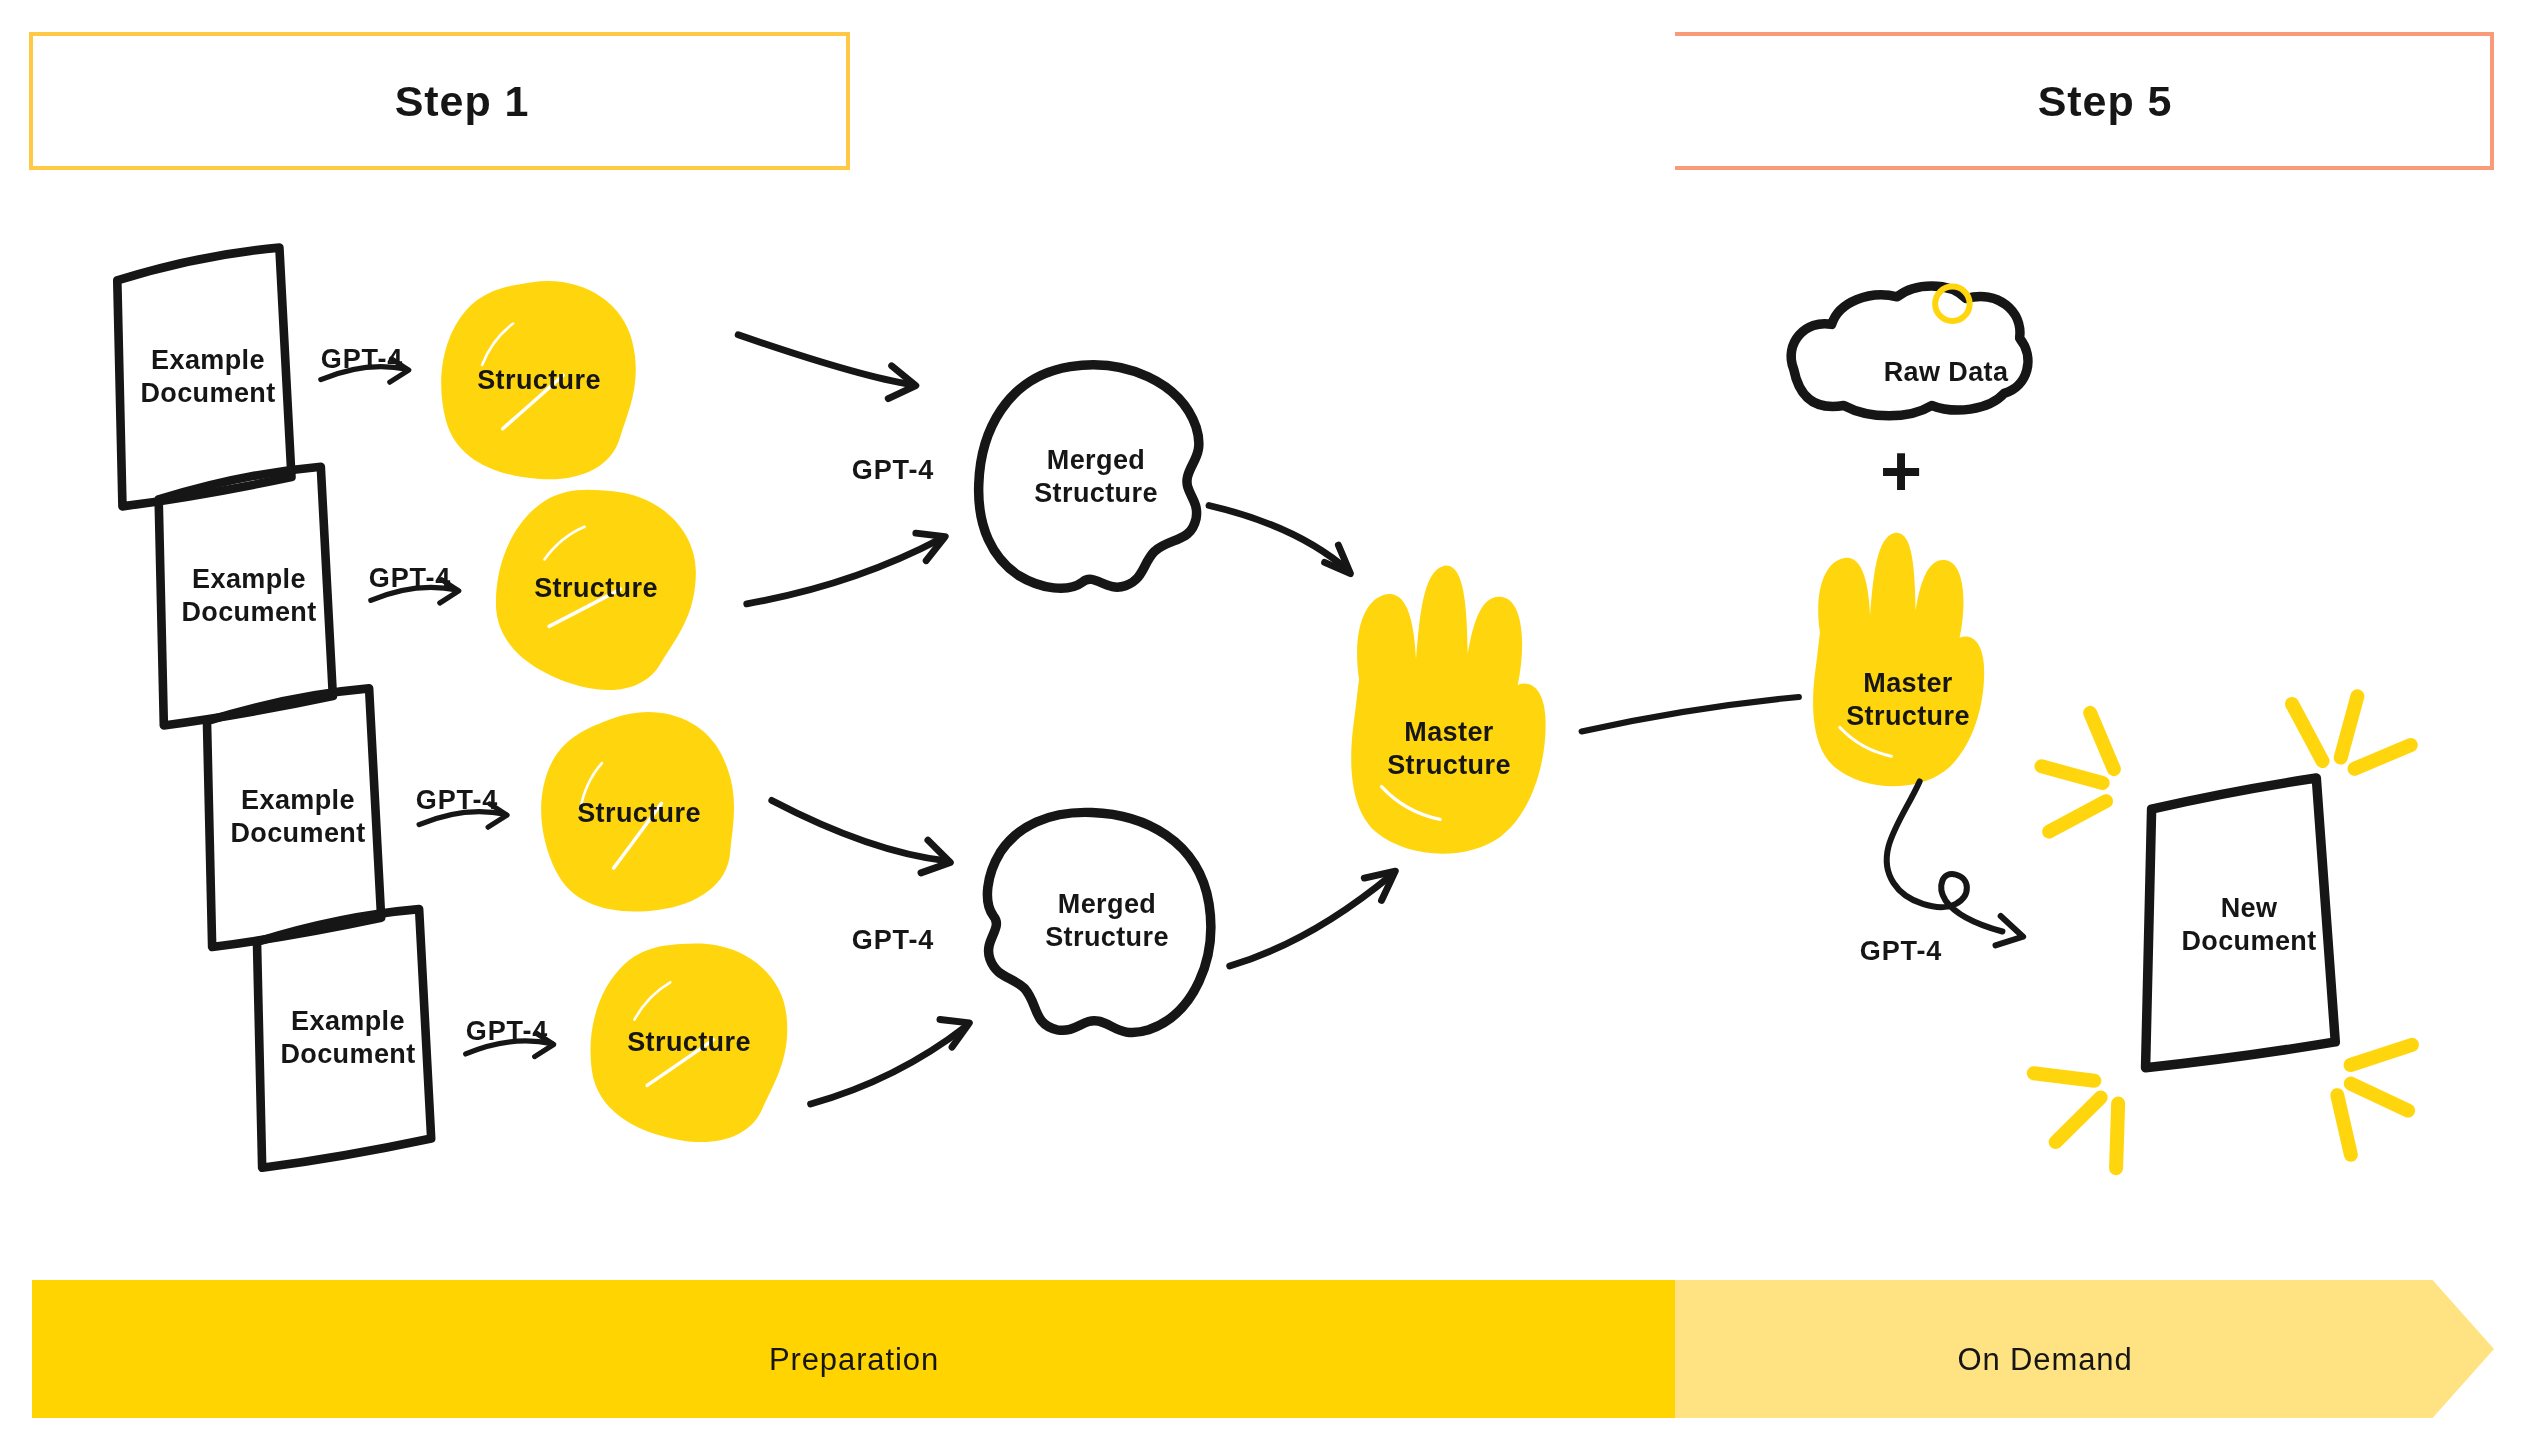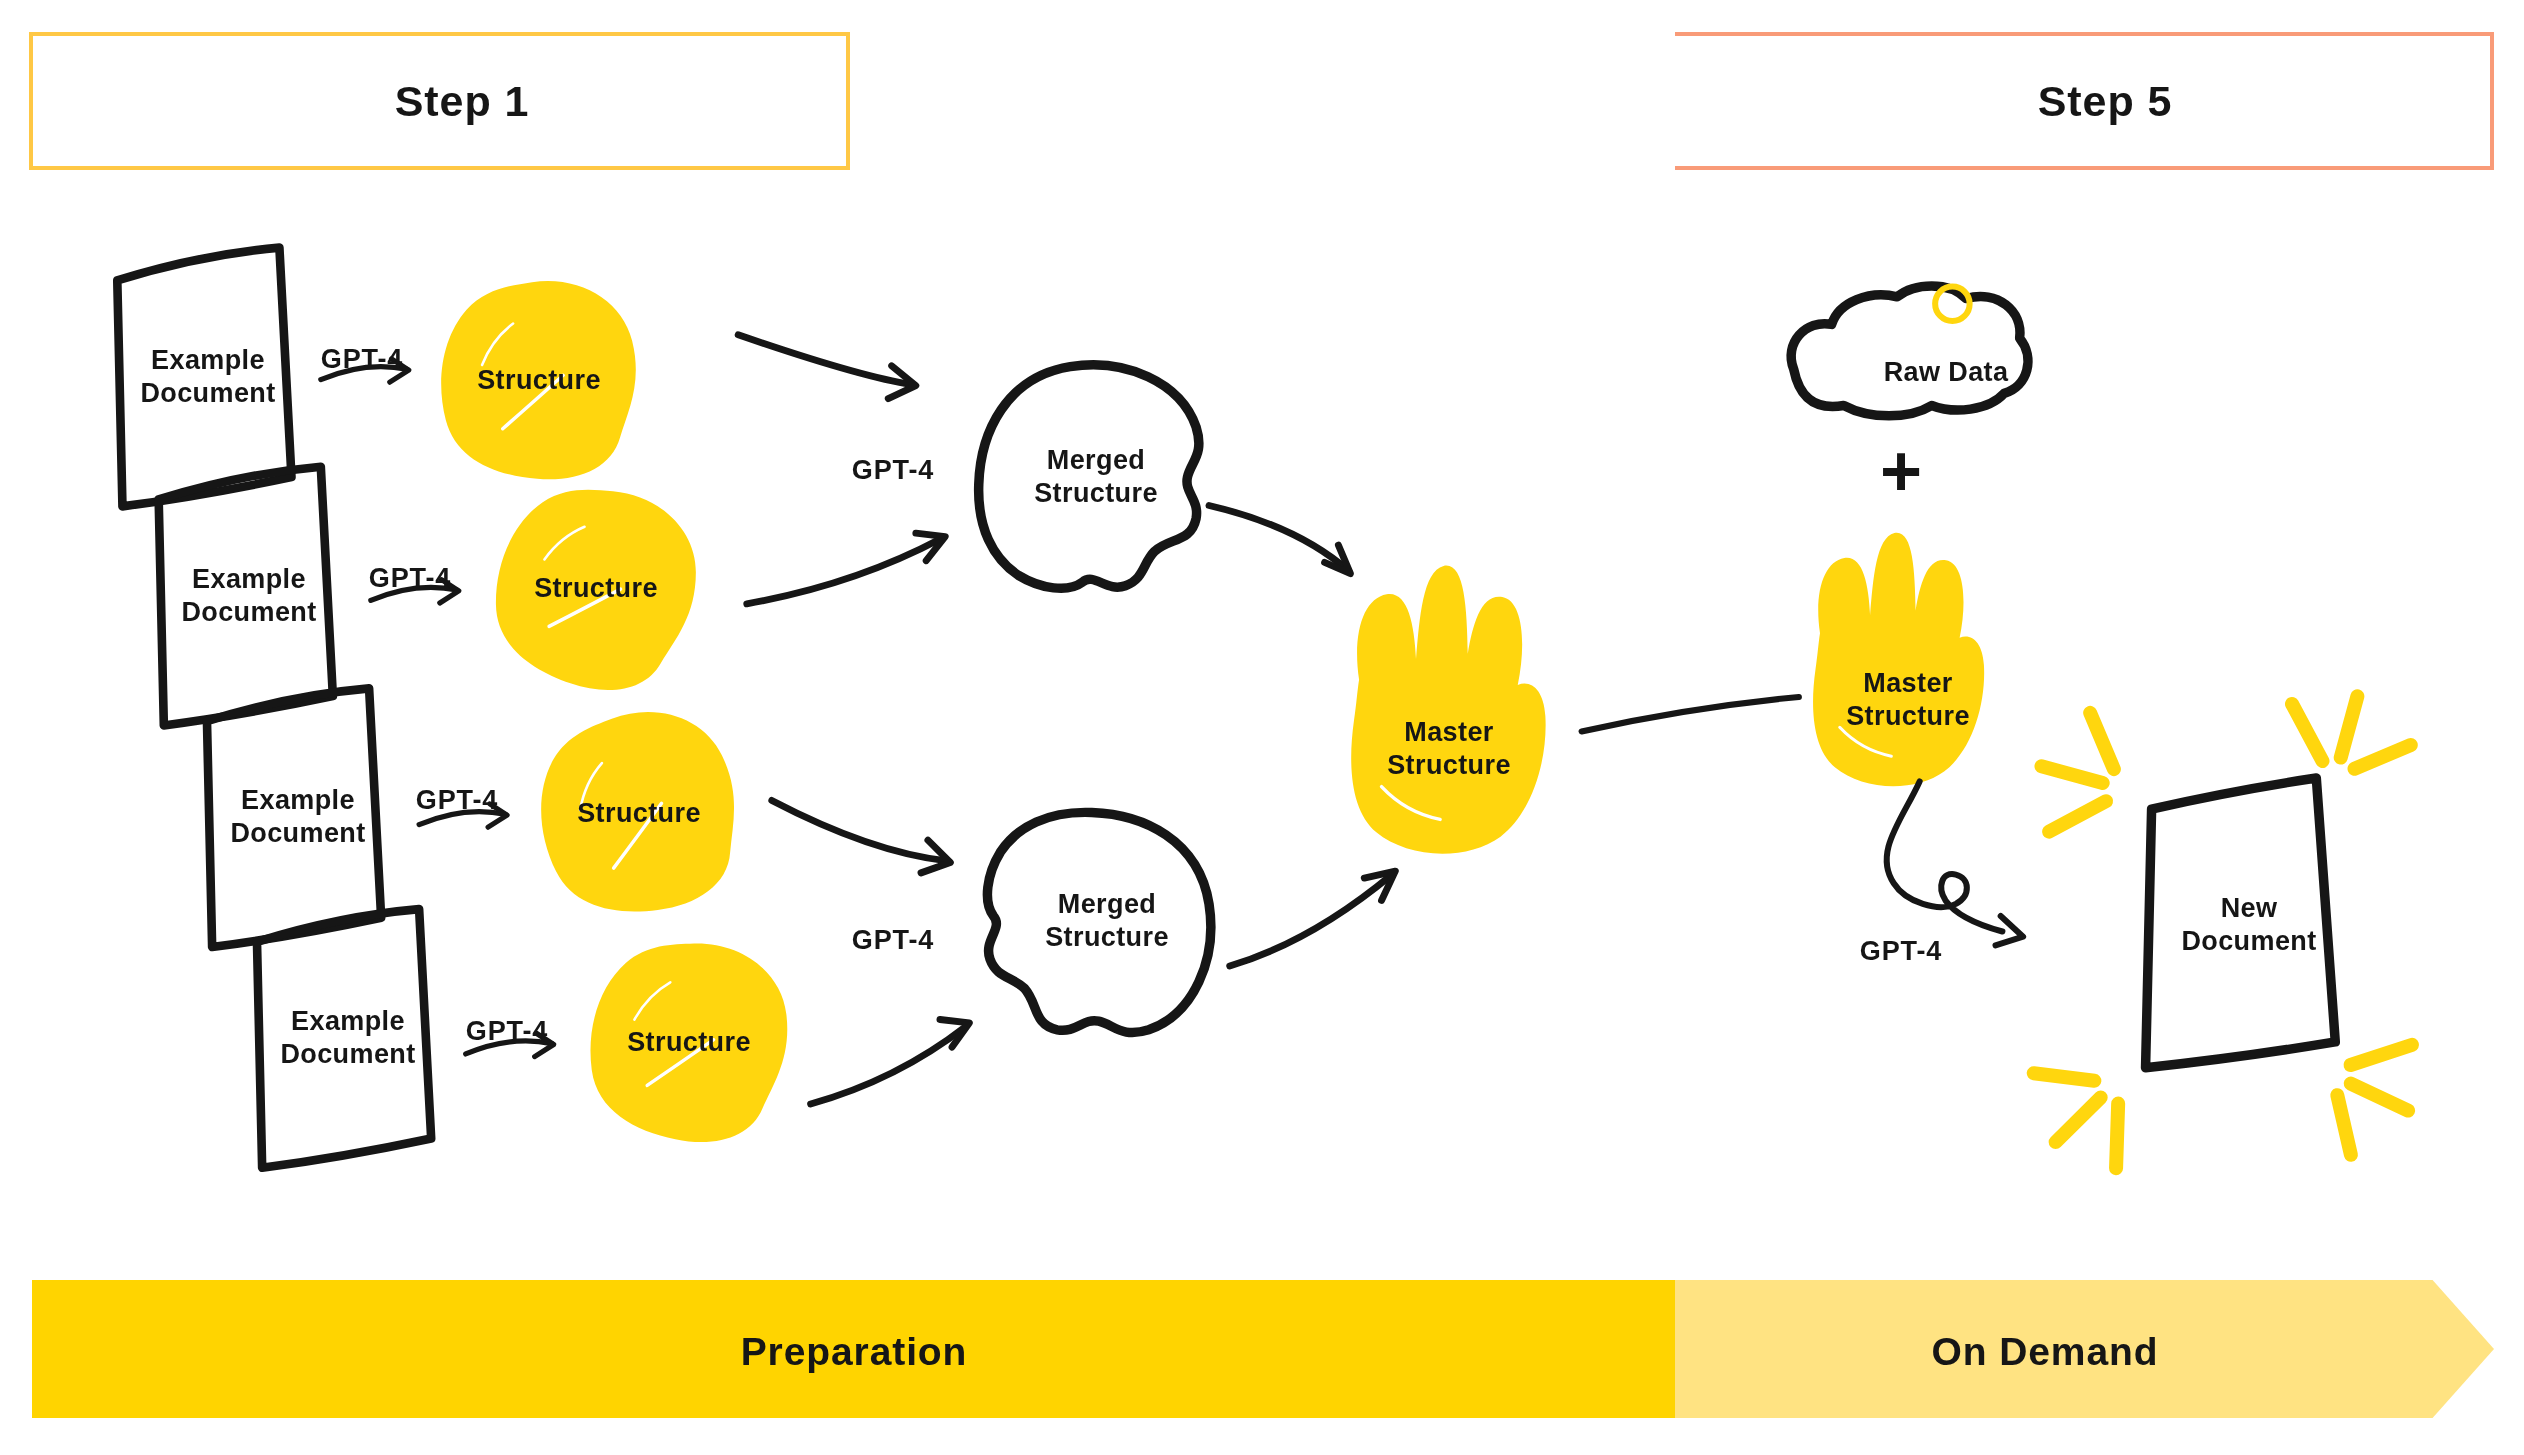--- a/index.html
+++ b/index.html
@@ -18,21 +18,21 @@
   .step-box.s3 { left:1675px; width:819px; border:4.3px solid var(--step3_border); border-left:none; }
   .step-label { font-size:43px; font-weight:700; letter-spacing:0.9px; color:var(--ink); }
 
   
   .banner-left { position:absolute; left:32px; top:1280px; width:1644px; height:138px;
     background:var(--banner_yellow); }
   .banner-right { position:absolute; left:1675px; top:1280px; width:819px; height:138px;
     background:var(--banner_light_yellow);
     clip-path:polygon(0 0, 92.5% 0, 100% 50%, 92.5% 100%, 0 100%); }
   .banner-text { position:absolute; transform:translate(-50%,-50%);
-    font-size:39px; font-weight:700; letter-spacing:0.9px; color:var(--ink); white-space:nowrap; }
+    font-size:31px; font-weight:400; letter-spacing:0.9px; color:var(--ink); white-space:nowrap;margin-top:8px; }
 
   
   svg.diagram { position:absolute; inset:0; z-index:1; }
   use.paperfill { fill:#ffffff; stroke:none; }
   use.paperedge { fill:none; stroke:var(--ink); stroke-width:10; stroke-linecap:round; stroke-linejoin:round; }
   use.blobuse  { fill:var(--blob_yellow); }
   use.handuse  { fill:var(--blob_yellow); }
   use.mergeduse{ fill:#ffffff; stroke:var(--ink); stroke-width:11; stroke-linecap:round; stroke-linejoin:round; }
   use.arrowuse { fill:none; stroke:var(--ink); stroke-width:6; stroke-linecap:round; stroke-linejoin:round; }
   use.bursty   { fill:none; stroke:var(--blob_yellow); stroke-width:13; stroke-linecap:round; }

